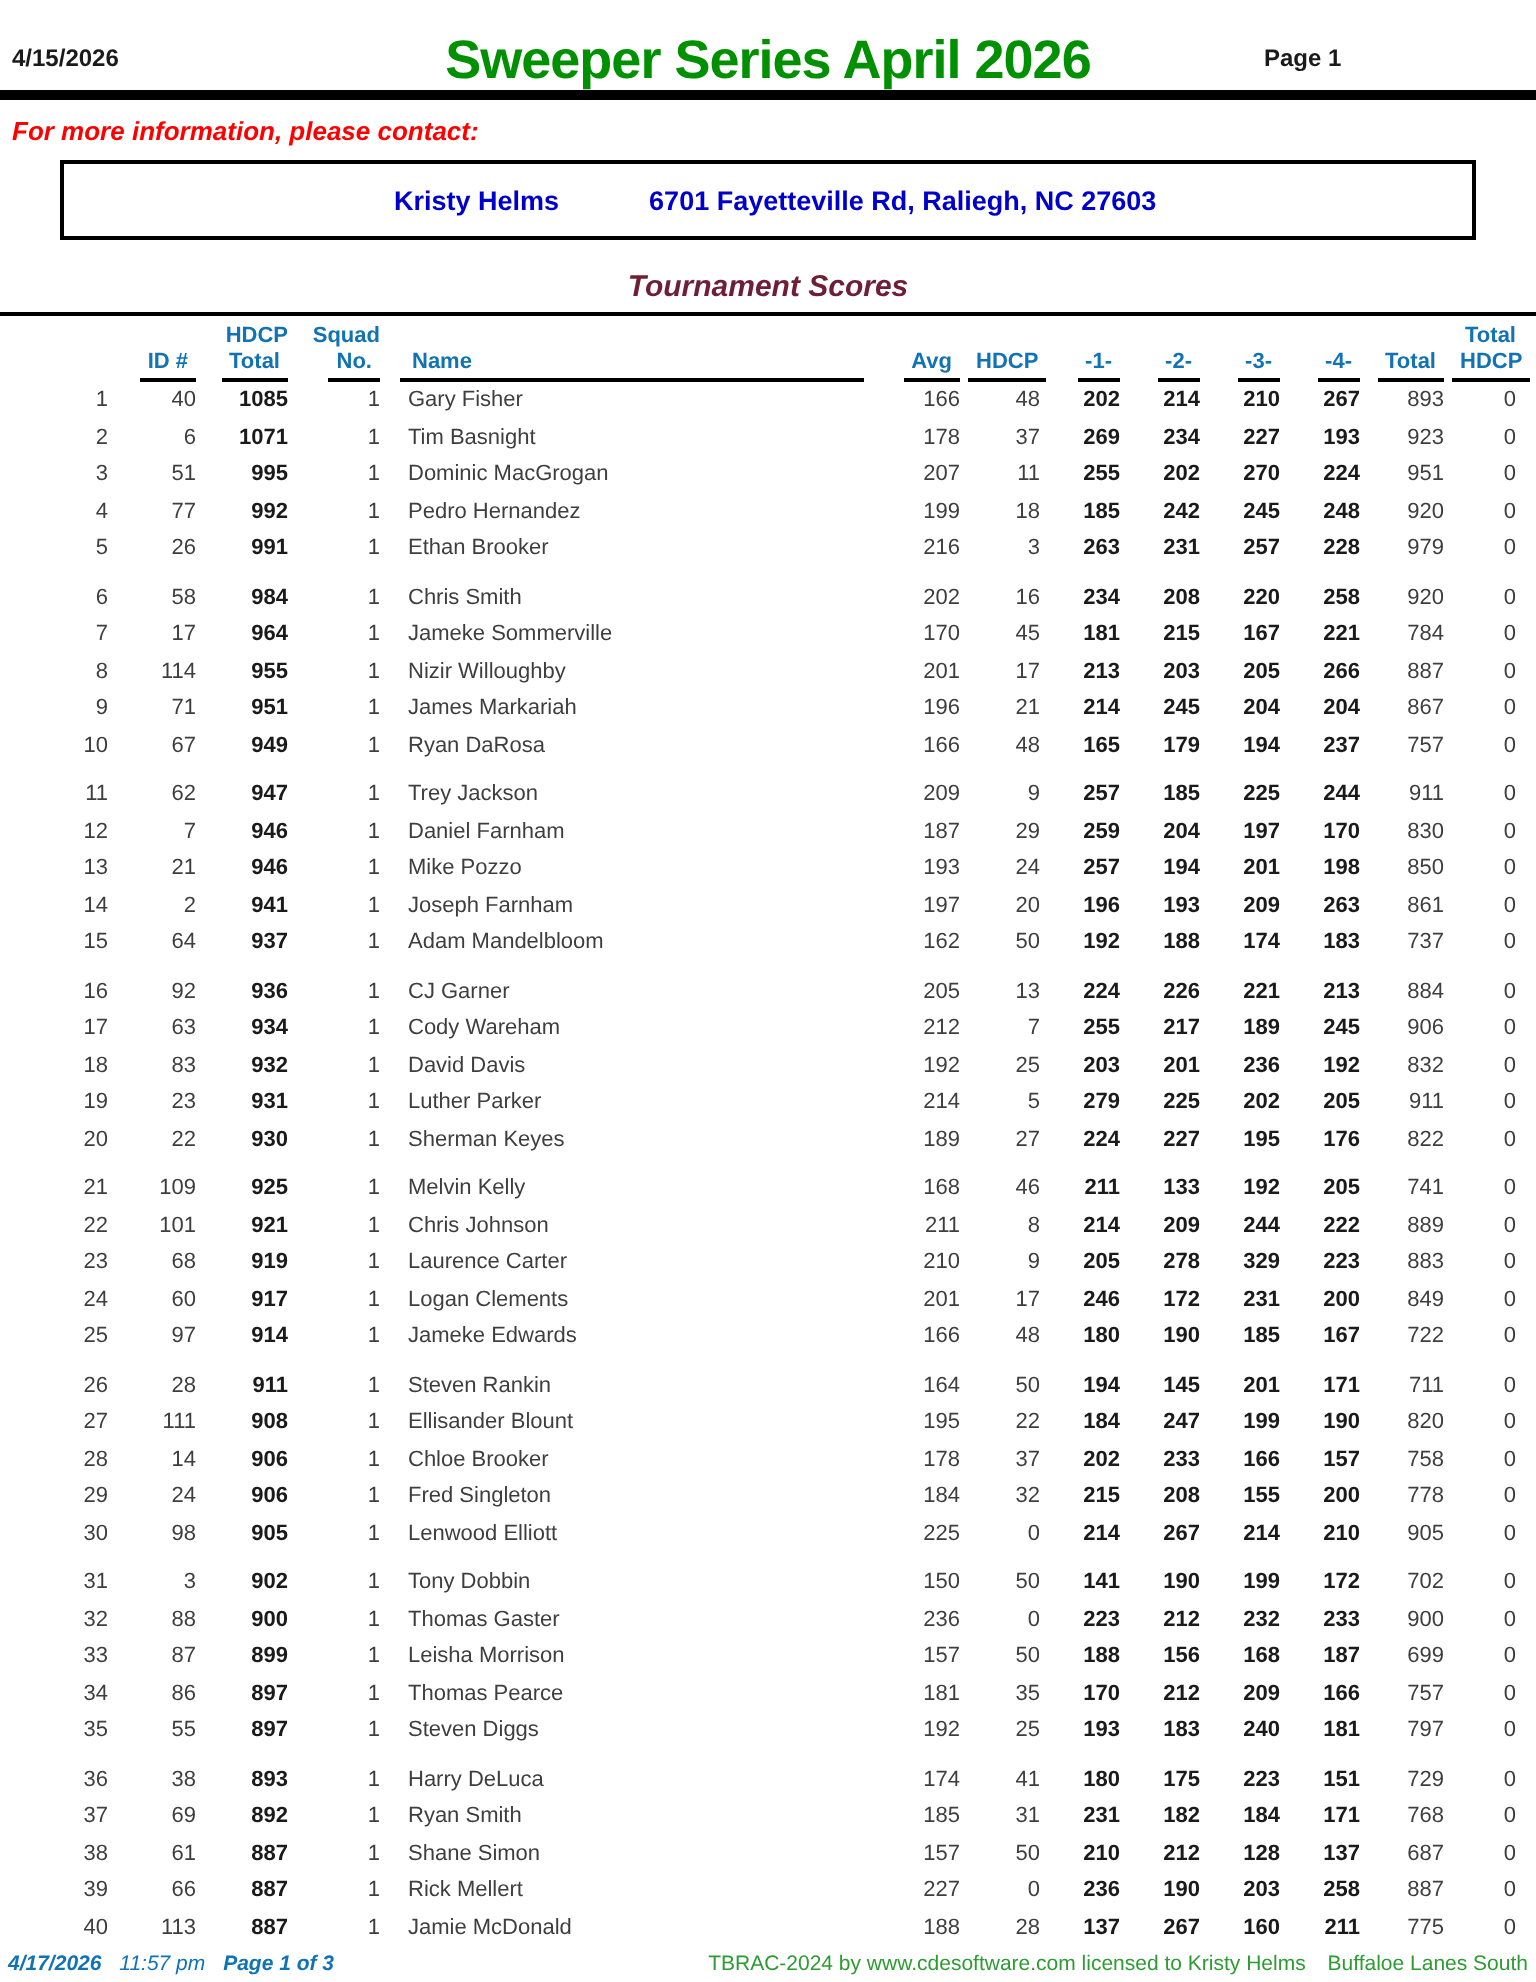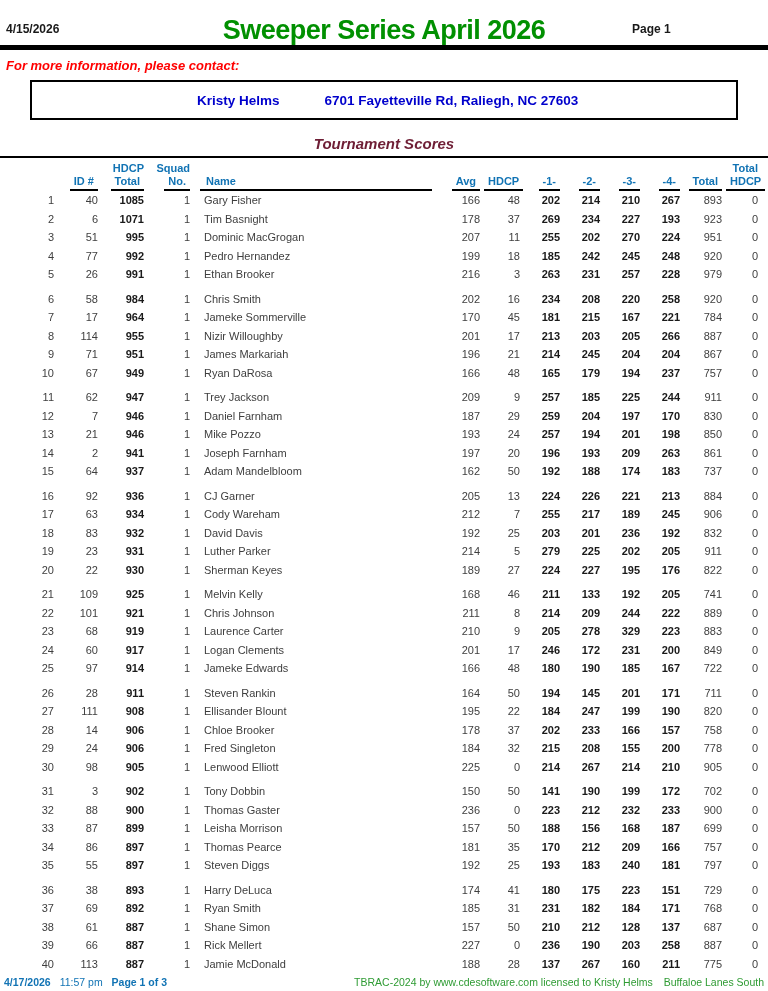--- a/index.html
+++ b/index.html
@@ -48,21 +48,21 @@
   th.h-name .u { display:block; margin-left:6px; padding-left:6px; text-align:left; }
   tbody td { line-height:18.5px; height:18.5px; padding:0 2px; text-align:right;
              color:#3e3e3e; white-space:nowrap; overflow:hidden; }
   tbody td.c-name { text-align:left; padding-left:12px; }
   tbody td.b { font-weight:bold; color:#1a1a1a; }
   tbody tr.gap td { padding-top:6px; }
 
   
   .footer { position:absolute; left:0; right:0; bottom:3px; display:flex;
             justify-content:space-between; align-items:flex-end; padding:0 4px; }
-  .footer-left { color:#1173b4; font-size:10.5px; font-weight:bold; }
+  .footer-left { color:#1173b4; font-style:italic; font-size:10.5px; font-weight:bold; }
   .footer-left .f-time { font-weight:normal; margin:0 6px; }
   .footer-right { color:#2e9b33; font-size:10.5px; }
   .footer-right .f-center { margin-left:8px; }
 </style>
 </head>
 <body>
 
 <div class="page">
 
   <div class="top-row">

